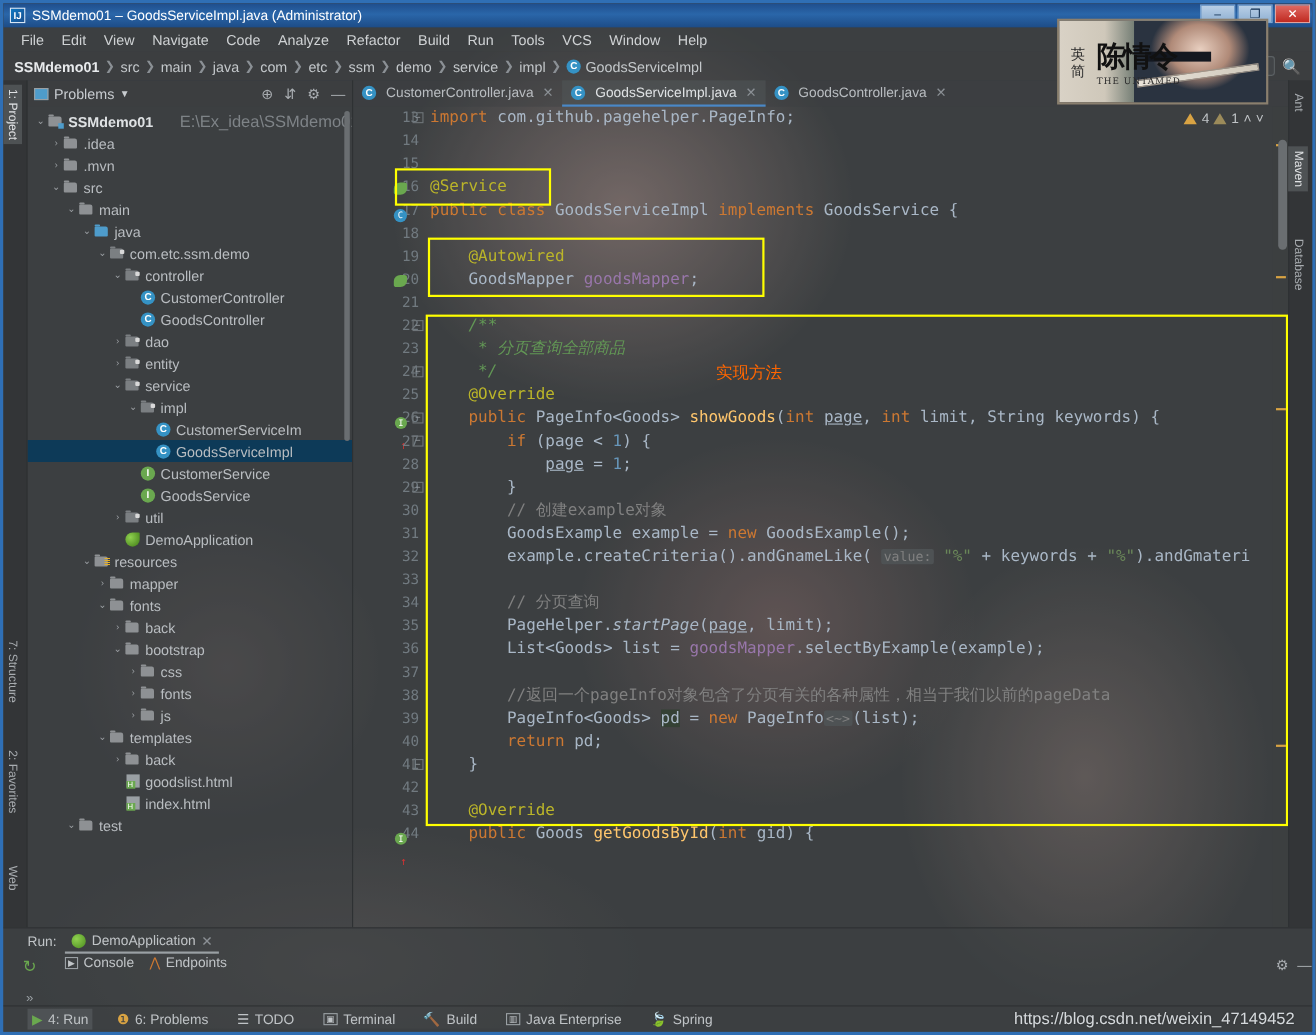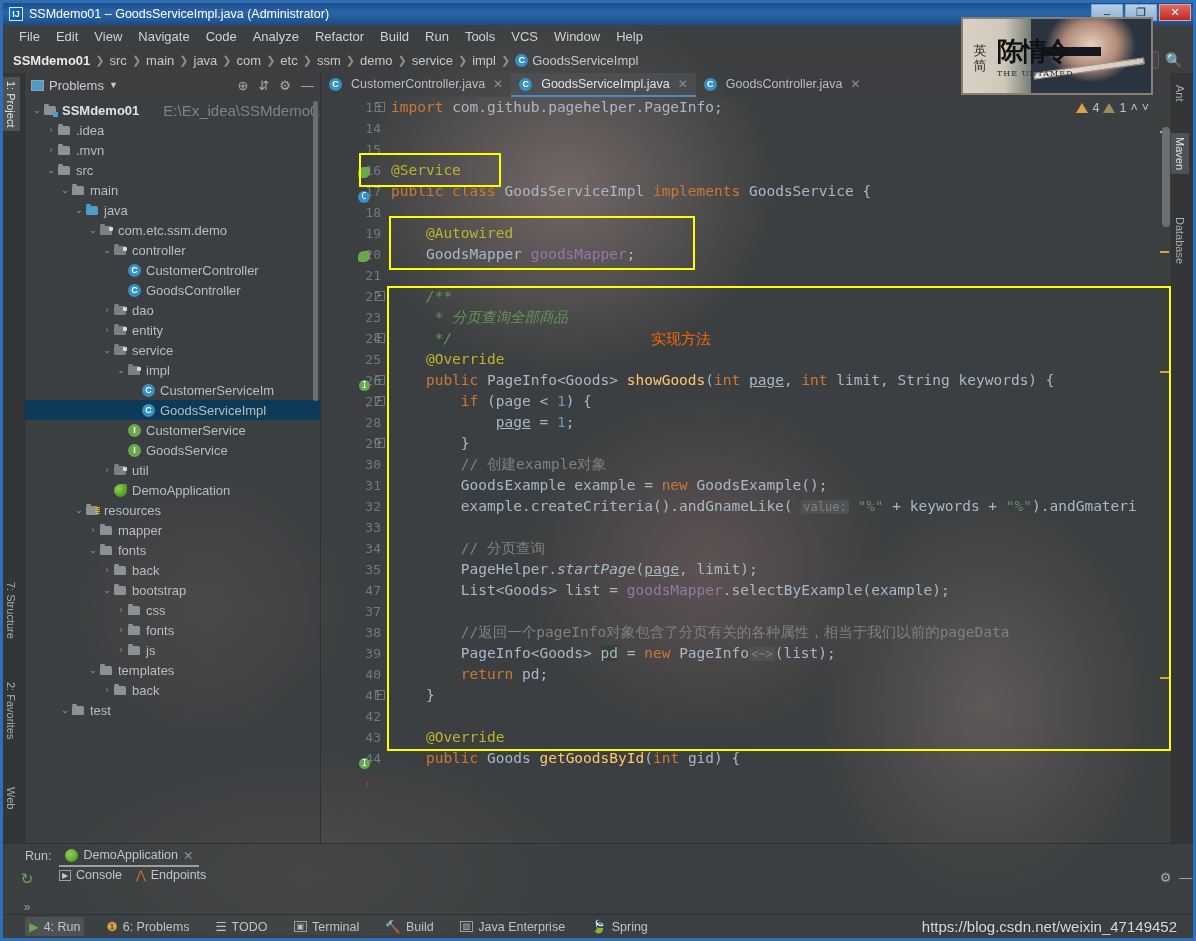--- a/index.html
+++ b/index.html
@@ -506,20 +506,34 @@
           <div class="node" style="padding-left: 62px;">
             <span class="arrow">⌄</span>
             <span class="fic folder"></span>
             <span class="nlabel">templates</span>
           </div>
           <div class="node" style="padding-left: 76px;">
             <span class="arrow">›</span>
             <span class="fic folder"></span>
             <span class="nlabel">back</span>
           </div>
+          <div class="node" style="padding-left: 76px;">
+            <span class="arrow none">›</span>
+            <span class="fic html">
+              <span class="htmlic"></span>
+            </span>
+            <span class="nlabel">goodslist.html</span>
+          </div>
+          <div class="node" style="padding-left: 76px;">
+            <span class="arrow none">›</span>
+            <span class="fic html">
+              <span class="htmlic"></span>
+            </span>
+            <span class="nlabel">index.html</span>
+          </div>
           <div class="node" style="padding-left: 34px;">
             <span class="arrow">⌄</span>
             <span class="fic folder"></span>
             <span class="nlabel">test</span>
           </div>
         </div>
     </div>
 
     <div class="editor">
       <div class="tabsrow">
@@ -567,21 +581,21 @@
             <div class="gl">26<span class="gico"><span style="display:inline-block;width:11px;height:11px;border-radius:50%;background:#6aa84f;color:#fff;font-size:8px;line-height:11px;text-align:center;">I</span><span style="color:#cc3333;font-size:10px;">↑</span></span><span style="position: absolute; left: 54px; top: 5px; width: 10px; height: 10px; border: 1px solid rgb(111, 117, 121); color: rgb(154, 160, 164); font-size: 8px; line-height: 8px; text-align: center;">−</span></div>
             <div class="gl">27<span style="position: absolute; left: 54px; top: 5px; width: 10px; height: 10px; border: 1px solid rgb(111, 117, 121); color: rgb(154, 160, 164); font-size: 8px; line-height: 8px; text-align: center;">−</span></div>
             <div class="gl">28</div>
             <div class="gl">29<span style="position: absolute; left: 54px; top: 5px; width: 10px; height: 10px; border: 1px solid rgb(111, 117, 121); color: rgb(154, 160, 164); font-size: 8px; line-height: 8px; text-align: center;">−</span></div>
             <div class="gl">30</div>
             <div class="gl">31</div>
             <div class="gl">32</div>
             <div class="gl">33</div>
             <div class="gl">34</div>
             <div class="gl">35</div>
-            <div class="gl">47</div>
+            <div class="gl">36</div>
             <div class="gl">37</div>
             <div class="gl">38</div>
             <div class="gl">39</div>
             <div class="gl">40</div>
             <div class="gl">41<span style="position: absolute; left: 54px; top: 5px; width: 10px; height: 10px; border: 1px solid rgb(111, 117, 121); color: rgb(154, 160, 164); font-size: 8px; line-height: 8px; text-align: center;">−</span></div>
             <div class="gl">42</div>
             <div class="gl">43</div>
             <div class="gl">44<span class="gico"><span style="display:inline-block;width:11px;height:11px;border-radius:50%;background:#6aa84f;color:#fff;font-size:8px;line-height:11px;text-align:center;">I</span><span style="color:#cc3333;font-size:10px;">↑</span></span></div>
           </div>
         <div class="code" id="code"><div class="cl"><span class="kw">import</span> <span class="txt">com.github.pagehelper.PageInfo;</span></div><div class="cl">&nbsp;</div><div class="cl">&nbsp;</div><div class="cl"><span class="ann">@Service</span></div><div class="cl"><span class="kw">public class</span> <span class="txt">GoodsServiceImpl</span> <span class="kw">implements</span> <span class="txt">GoodsService {</span></div><div class="cl">&nbsp;</div><div class="cl">&nbsp;&nbsp;&nbsp;&nbsp;<span class="ann">@Autowired</span></div><div class="cl">&nbsp;&nbsp;&nbsp;&nbsp;<span class="txt">GoodsMapper </span><span class="fld">goodsMapper</span><span class="txt">;</span></div><div class="cl">&nbsp;</div><div class="cl">&nbsp;&nbsp;&nbsp;&nbsp;<span class="jdoc">/**</span></div><div class="cl">&nbsp;&nbsp;&nbsp;&nbsp;&nbsp;<span class="jdoc">* 分页查询全部商品</span></div><div class="cl">&nbsp;&nbsp;&nbsp;&nbsp;&nbsp;<span class="jdoc">*/</span></div><div class="cl">&nbsp;&nbsp;&nbsp;&nbsp;<span class="ann">@Override</span></div><div class="cl">&nbsp;&nbsp;&nbsp;&nbsp;<span class="kw">public</span> <span class="txt">PageInfo&lt;Goods&gt; </span><span class="mth">showGoods</span><span class="txt">(</span><span class="kw">int</span> <span class="par">page</span><span class="txt">, </span><span class="kw">int</span> <span class="txt">limit, String keywords) {</span></div><div class="cl">&nbsp;&nbsp;&nbsp;&nbsp;&nbsp;&nbsp;&nbsp;&nbsp;<span class="kw">if</span> <span class="txt">(page &lt; </span><span class="num">1</span><span class="txt">) {</span></div><div class="cl">&nbsp;&nbsp;&nbsp;&nbsp;&nbsp;&nbsp;&nbsp;&nbsp;&nbsp;&nbsp;&nbsp;&nbsp;<span class="par fld">page</span><span class="txt"> = </span><span class="num">1</span><span class="txt">;</span></div><div class="cl">&nbsp;&nbsp;&nbsp;&nbsp;&nbsp;&nbsp;&nbsp;&nbsp;<span class="txt">}</span></div><div class="cl">&nbsp;&nbsp;&nbsp;&nbsp;&nbsp;&nbsp;&nbsp;&nbsp;<span class="cmt">// 创建example对象</span></div><div class="cl">&nbsp;&nbsp;&nbsp;&nbsp;&nbsp;&nbsp;&nbsp;&nbsp;<span class="txt">GoodsExample example = </span><span class="kw">new</span> <span class="txt">GoodsExample();</span></div><div class="cl">&nbsp;&nbsp;&nbsp;&nbsp;&nbsp;&nbsp;&nbsp;&nbsp;<span class="txt">example.createCriteria().andGnameLike( </span><span class="hint">value:</span> <span class="str">"%"</span><span class="txt"> + keywords + </span><span class="str">"%"</span><span class="txt">).andGmateri</span></div><div class="cl">&nbsp;</div><div class="cl">&nbsp;&nbsp;&nbsp;&nbsp;&nbsp;&nbsp;&nbsp;&nbsp;<span class="cmt">// 分页查询</span></div><div class="cl">&nbsp;&nbsp;&nbsp;&nbsp;&nbsp;&nbsp;&nbsp;&nbsp;<span class="txt">PageHelper.</span><span style="font-style:italic" class="txt">startPage</span><span class="txt">(</span><span class="par">page</span><span class="txt">, limit);</span></div><div class="cl">&nbsp;&nbsp;&nbsp;&nbsp;&nbsp;&nbsp;&nbsp;&nbsp;<span class="txt">List&lt;Goods&gt; list = </span><span class="fld">goodsMapper</span><span class="txt">.selectByExample(example);</span></div><div class="cl">&nbsp;</div><div class="cl">&nbsp;&nbsp;&nbsp;&nbsp;&nbsp;&nbsp;&nbsp;&nbsp;<span class="cmt">//返回一个pageInfo对象包含了分页有关的各种属性，相当于我们以前的pageData</span></div><div class="cl">&nbsp;&nbsp;&nbsp;&nbsp;&nbsp;&nbsp;&nbsp;&nbsp;<span class="txt">PageInfo&lt;Goods&gt; </span><span class="sel txt">pd</span><span class="txt"> = </span><span class="kw">new</span> <span class="txt">PageInfo</span><span class="hint">&lt;~&gt;</span><span class="txt">(list);</span></div><div class="cl">&nbsp;&nbsp;&nbsp;&nbsp;&nbsp;&nbsp;&nbsp;&nbsp;<span class="kw">return</span> <span class="txt">pd;</span></div><div class="cl">&nbsp;&nbsp;&nbsp;&nbsp;<span class="txt">}</span></div><div class="cl">&nbsp;</div><div class="cl">&nbsp;&nbsp;&nbsp;&nbsp;<span class="ann">@Override</span></div><div class="cl">&nbsp;&nbsp;&nbsp;&nbsp;<span class="kw">public</span> <span class="txt">Goods </span><span class="mth">getGoodsById</span><span class="txt">(</span><span class="kw">int</span> <span class="txt">gid) {</span></div></div>

